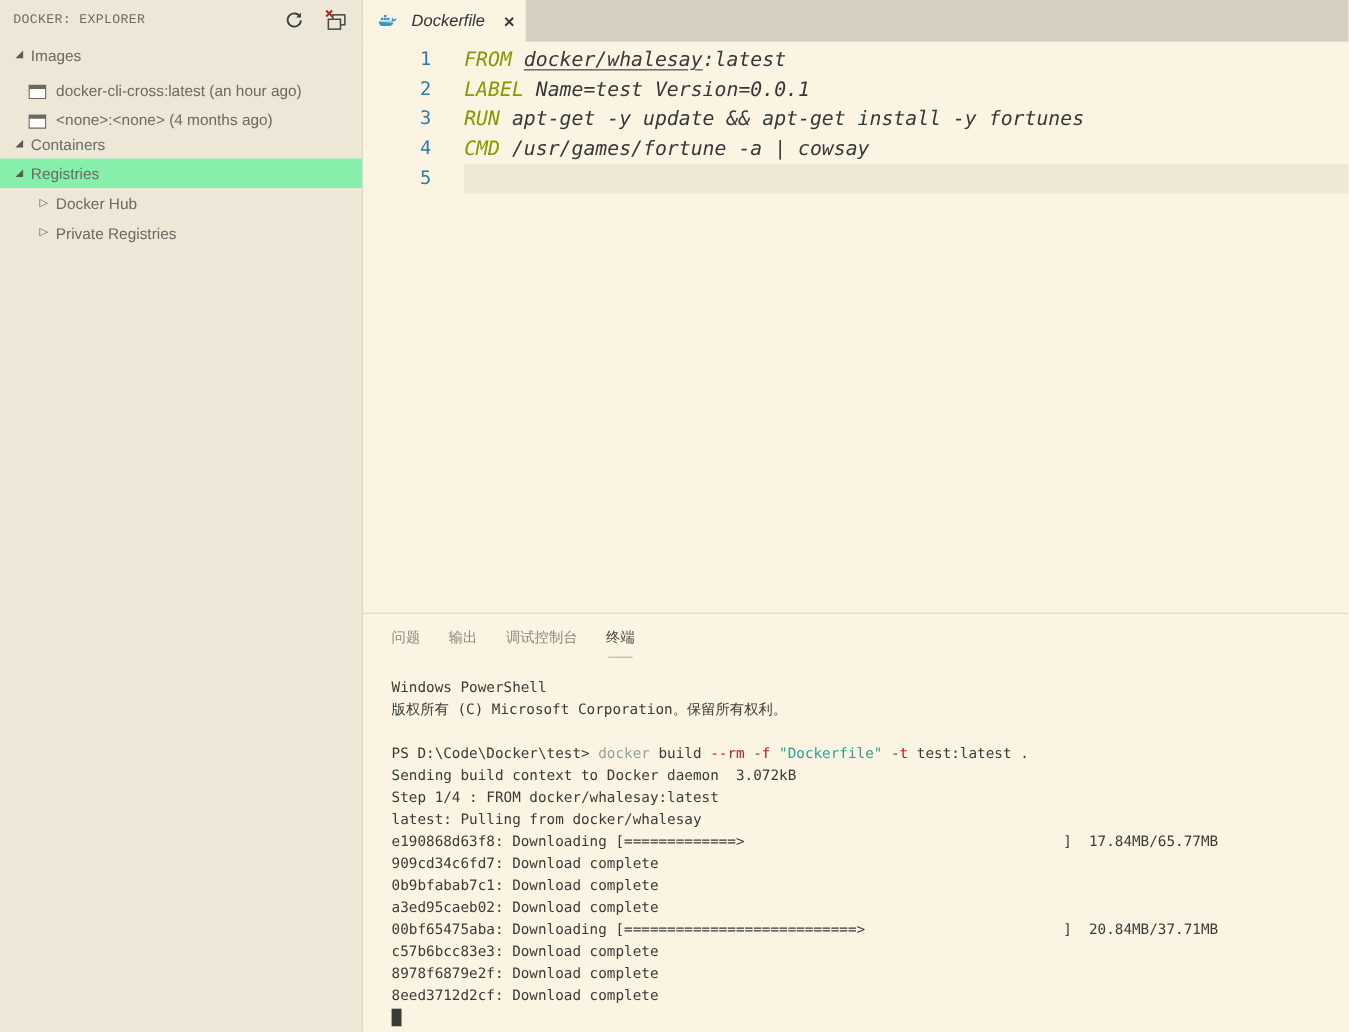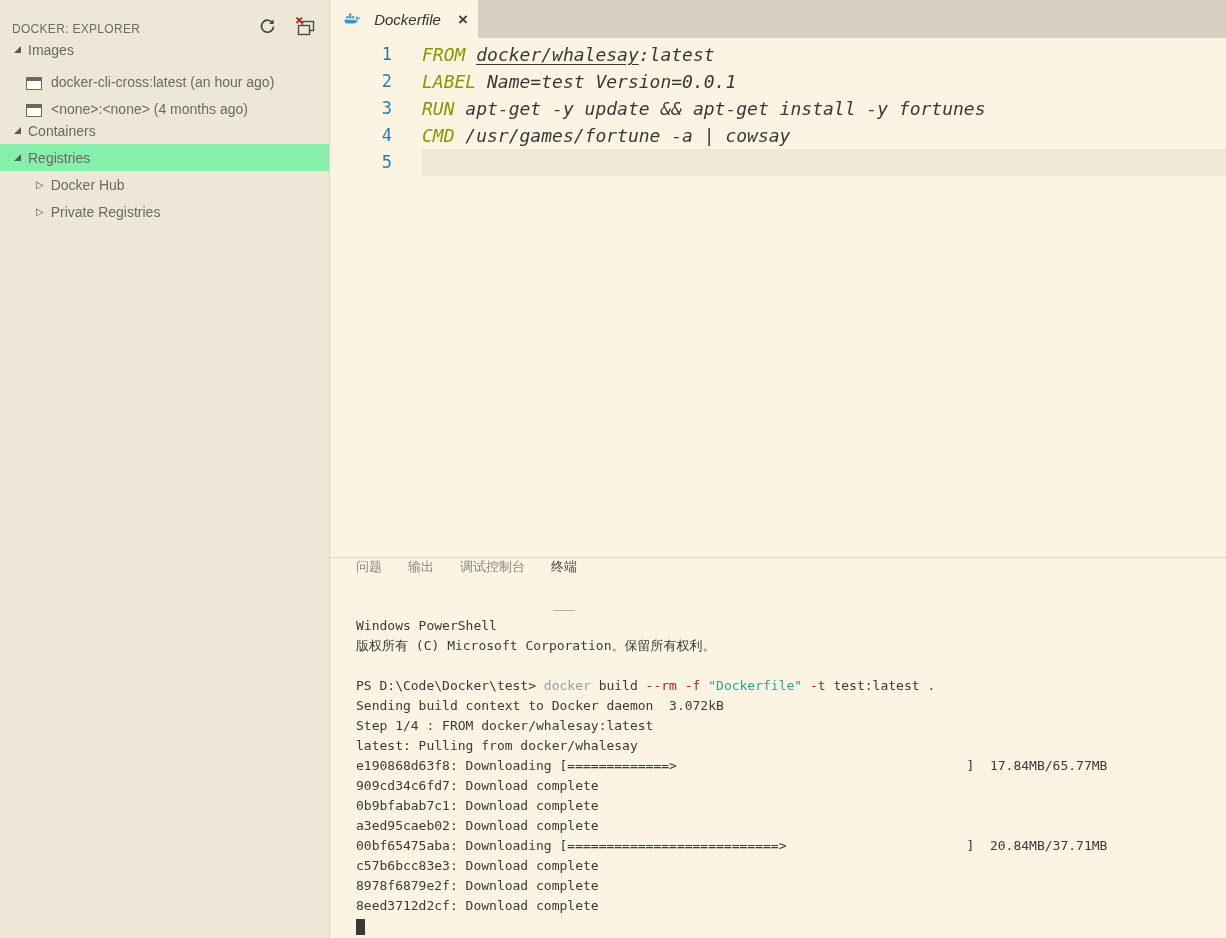--- a/index.html
+++ b/index.html
@@ -2,21 +2,21 @@
 <html><head>
 <meta charset="utf-8">
 <style>
   * { margin:0; padding:0; box-sizing:border-box; }
   html,body { width:1226px; height:938px; overflow:hidden; }
   body { font-family:"Liberation Sans","DejaVu Sans",sans-serif; background:#fbf4e2; }
   .app { display:flex; width:1226px; height:938px; }
 
   
   .sidebar { width:330px; min-width:330px; background:#ece7d7; border-right:1px solid #ddd6c4; }
-  .sidebar-header { height:36px; display:flex; align-items:flex-end; padding:0 14px 0 12px; }
+  .sidebar-header { height:36px; display:flex; align-items:center; padding:0 14px 0 12px;font-family:Liberation Mono, monospace; }
   .sidebar-title { flex:1; font-size:12px; color:#6e6c63; letter-spacing:.3px; }
   .hdr-actions { display:flex; align-items:center; gap:18px; }
   .hdr-actions .act { width:20px; height:20px; display:flex; align-items:center; justify-content:center; cursor:pointer; }
 
   .tree-row { height:27px; display:flex; align-items:center; font-size:14px; color:#6b6962; cursor:pointer; }
   .tree-row.selected { background:#86efac; }
   .tree-row.lvl-section { padding-left:14px; }
   .tree-row.lvl-image { padding-left:26px;align-items:flex-end; }
   .tree-row.lvl-sub { padding-left:36px; }
   .twisty-exp { width:0; height:0; border-bottom:7px solid #5c5a52; border-left:7px solid transparent; margin-right:7px; }
@@ -36,21 +36,21 @@
   .code-line { display:flex; height:27px; line-height:27px; }
   .gutter { width:62px; text-align:right; color:#2d7ca6; font-size:17px; flex:none; }
   .code-text { margin-left:30px; white-space:pre; color:#383838; flex:1;font-style:italic; }
   .code-line.current .code-text { background:#eee8d5; }
   .c-kw { color:#859900; }
   .c-tx { color:#383838; }
   .c-link { color:#383838; text-decoration:underline; text-underline-offset:3px; }
 
   
   .panel { height:381px; flex:none; border-top:1px solid #ddd6c5; background:#fbf4e2; }
-  .panel-tabs { height:44px; display:flex; padding-left:26px; gap:26px; }
+  .panel-tabs { height:44px; display:flex; align-items:center; padding-left:26px; gap:26px; }
   .panel-tab { position:relative; font-size:13px; color:#8b887e; cursor:pointer; white-space:nowrap; }
   .panel-tab.active { color:#45433c; }
   .panel-tab.active::after { content:""; position:absolute; left:2px; right:2px; bottom:-9px; height:1px; background:#b9b1a0; }
 
   .terminal { padding:14px 0 0 26px; font-family:"DejaVu Sans Mono","Liberation Mono",monospace; font-size:13px; line-height:20px; color:#3a3a36; cursor:text; }
   .term-line { white-space:pre; height:20px; }
   .t-tx { color:#3a3a36; }
   .t-cmd { color:#93a1a1; }
   .t-param { color:#b91c1c; }
   .t-str { color:#2aa198; }

